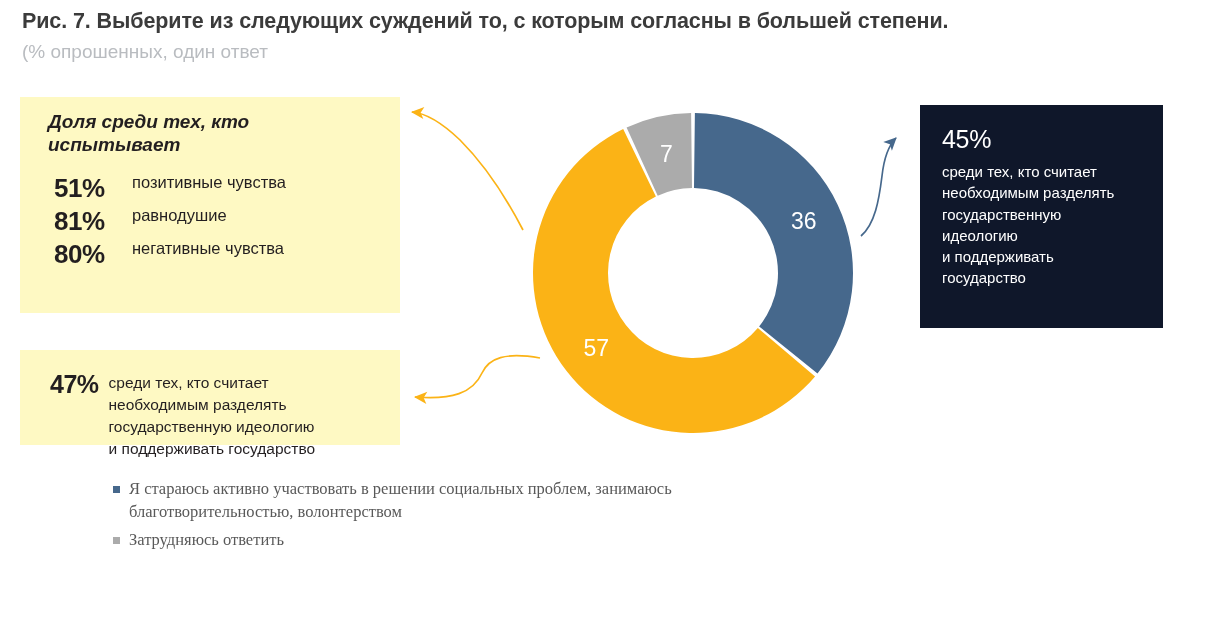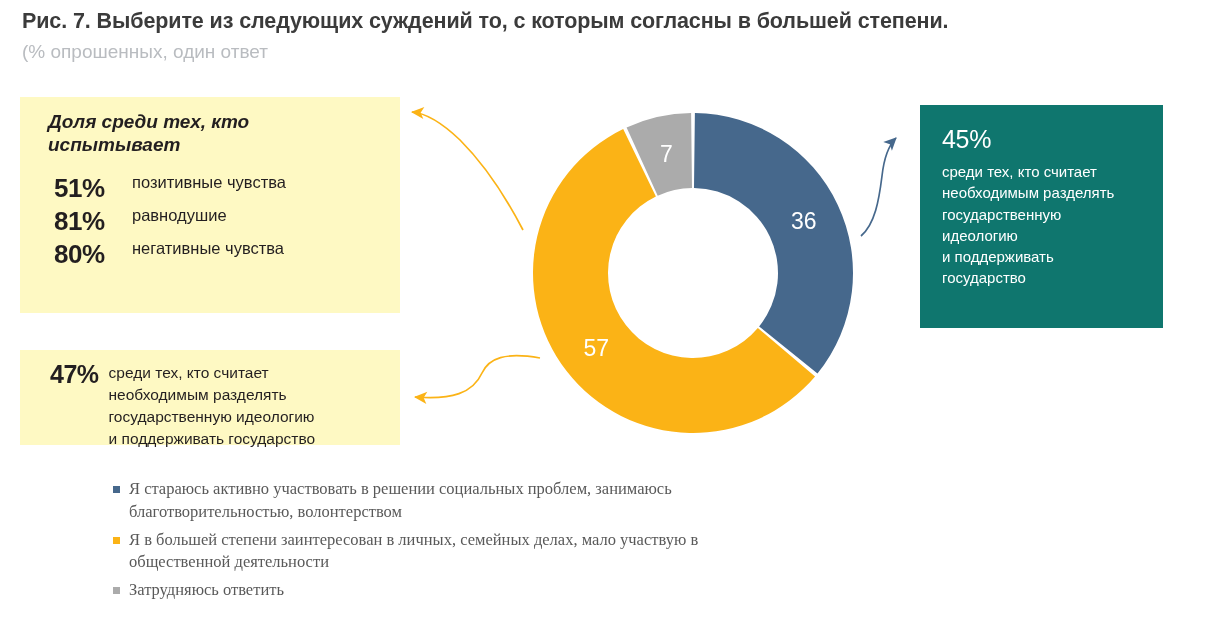--- a/index.html
+++ b/index.html
@@ -38,21 +38,21 @@
     margin-top: 5px;
     white-space: nowrap;
   }
 
   
   .callout {
     position: absolute;
     box-sizing: border-box;
   }
   .callout.orange { background: #fef9c3; }
-  .callout.blue   { background: #0f766e; }
+  .callout.blue   { background: #0f172a; }
 
   #callout-feelings {
     left: 20px;  top: 97px;
     width: 380px; height: 216px;
     padding: 14px 18px 0 18px;
   }
   #callout-feelings-heading {
     font-style: italic;
     font-weight: bold;
     font-size: 19px;
@@ -94,21 +94,21 @@
     font-style: italic;
     font-weight: bold;
     font-size: 15px;
     color: #231f20;
     line-height: 1.35;
   }
 
   #callout-ideology-orange {
     left: 20px; top: 350px;
     width: 380px; height: 95px;
-    padding: 12px 14px 0 30px;
+    padding: 22px 14px 0 30px;
   }
   .mixed-row { display: flex; align-items: flex-start; }
   .mixed-pct {
     font-size: 25px;
     font-weight: bold;
     color: #231f20;
     flex: 0 0 auto;
     margin-right: 10px;
     line-height: 1.0;
     letter-spacing: -0.5px;
@@ -272,25 +272,18 @@
 
 <div id="legend">
   <div class="legend-item">
     <span class="legend-bullet" style="background: rgb(70, 104, 140);"></span>
     <span class="legend-label">
       <span>Я стараюсь активно участвовать в решении социальных проблем, занимаюсь</span><br>
       <span>благотворительностью, волонтерством</span>
     </span>
   </div>
   <div class="legend-item">
-    <span class="legend-bullet" style="background: rgb(251, 179, 22);"></span>
-    <span class="legend-label">
-      <span>Я в большей степени заинтересован в личных, семейных делах, мало участвую в</span><br>
-      <span>общественной деятельности</span>
-    </span>
-  </div>
-  <div class="legend-item">
     <span class="legend-bullet" style="background: rgb(171, 171, 171);"></span>
     <span class="legend-label">
       <span>Затрудняюсь ответить</span>
     </span>
   </div>
 </div>
 
 </body></html>

